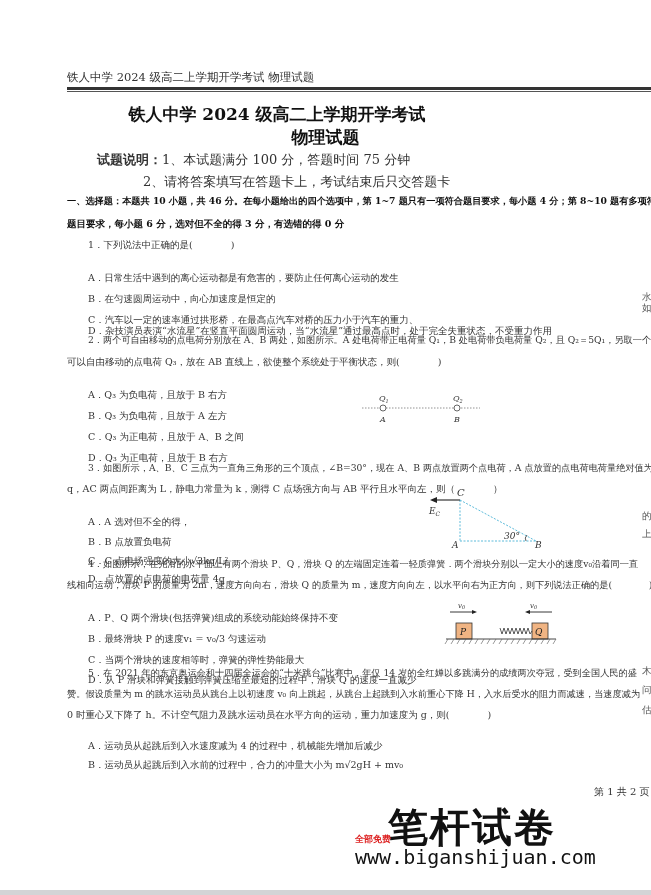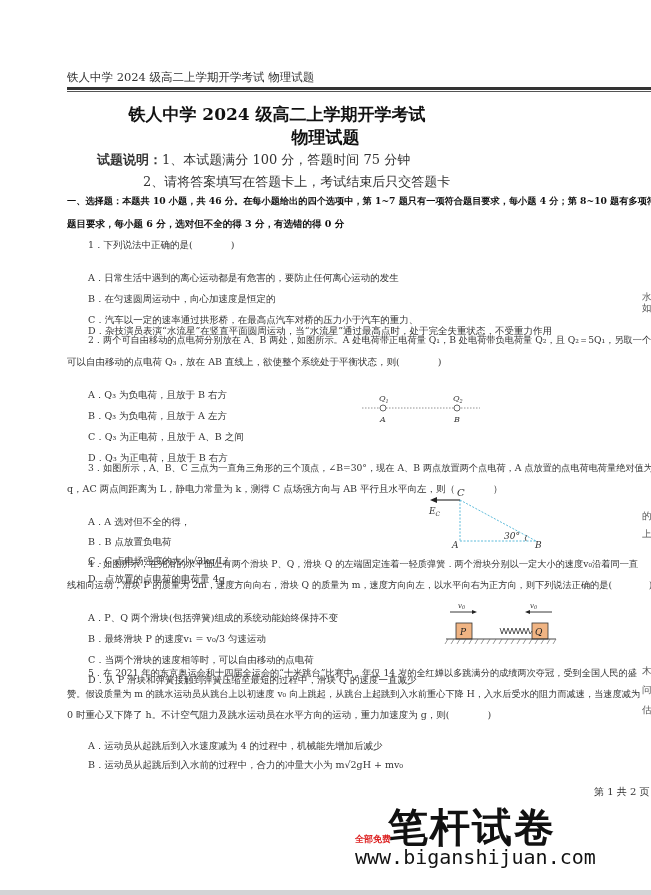--- a/index.html
+++ b/index.html
@@ -87,21 +87,21 @@
   <text x="32" y="66" font-size="9" fill="#333">A</text>
   <text x="115" y="66" font-size="9" fill="#333">B</text>
   <text x="84" y="57" font-size="9" fill="#333" font-style="normal">30°</text>
   <path d="M107,53 Q104,56 106,59" stroke="#333" fill="none" stroke-width="0.8"></path>
 </svg>
 
 <div class="abs line q" style="top:558px; font-size:9.2px;">4．如图所示，在光滑的水平面上有两个滑块 P、Q，滑块 Q 的左端固定连着一轻质弹簧．两个滑块分别以一定大小的速度v₀沿着同一直</div>
 <div class="abs line cont" style="top:579px; font-size:9.2px;">线相向运动，滑块 P 的质量为 2m，速度方向向右，滑块 Q 的质量为 m，速度方向向左，以水平向右为正方向，则下列说法正确的是(　　　　)</div>
 <div class="abs line opt" style="top:600px;">A．P、Q 两个滑块(包括弹簧)组成的系统动能始终保持不变</div>
 <div class="abs line opt" style="top:621px;">B．最终滑块 P 的速度v₁ = v₀/3 匀速运动</div>
-<div class="abs line opt" style="top:642px;">C．当两个滑块的速度相等时，可以自由移动的点电荷</div>
+<div class="abs line opt" style="top:642px;">C．当两个滑块的速度相等时，弹簧的弹性势能最大</div>
 <div class="abs line opt" style="top:662px;">D．从 P 滑块和弹簧接触到弹簧压缩至最短的过程中，滑块 Q 的速度一直减少</div>
 
 <svg class="abs" style="left:440px; top:598px;" width="120" height="50">
   <text x="18" y="10" font-size="7" fill="#333">v<tspan font-size="5" dy="1">0</tspan></text>
   <line x1="10" y1="14" x2="34" y2="14" stroke="#222" stroke-width="0.9"></line>
   <polygon points="37,14 32,12 32,16" fill="#222"></polygon>
   <text x="90" y="10" font-size="7" fill="#333">v<tspan font-size="5" dy="1">0</tspan></text>
   <line x1="88" y1="14" x2="112" y2="14" stroke="#222" stroke-width="0.9"></line>
   <polygon points="85,14 90,12 90,16" fill="#222"></polygon>
   <rect x="16" y="25" width="16" height="16" fill="#f0b483" stroke="#333" stroke-width="0.8"></rect>

